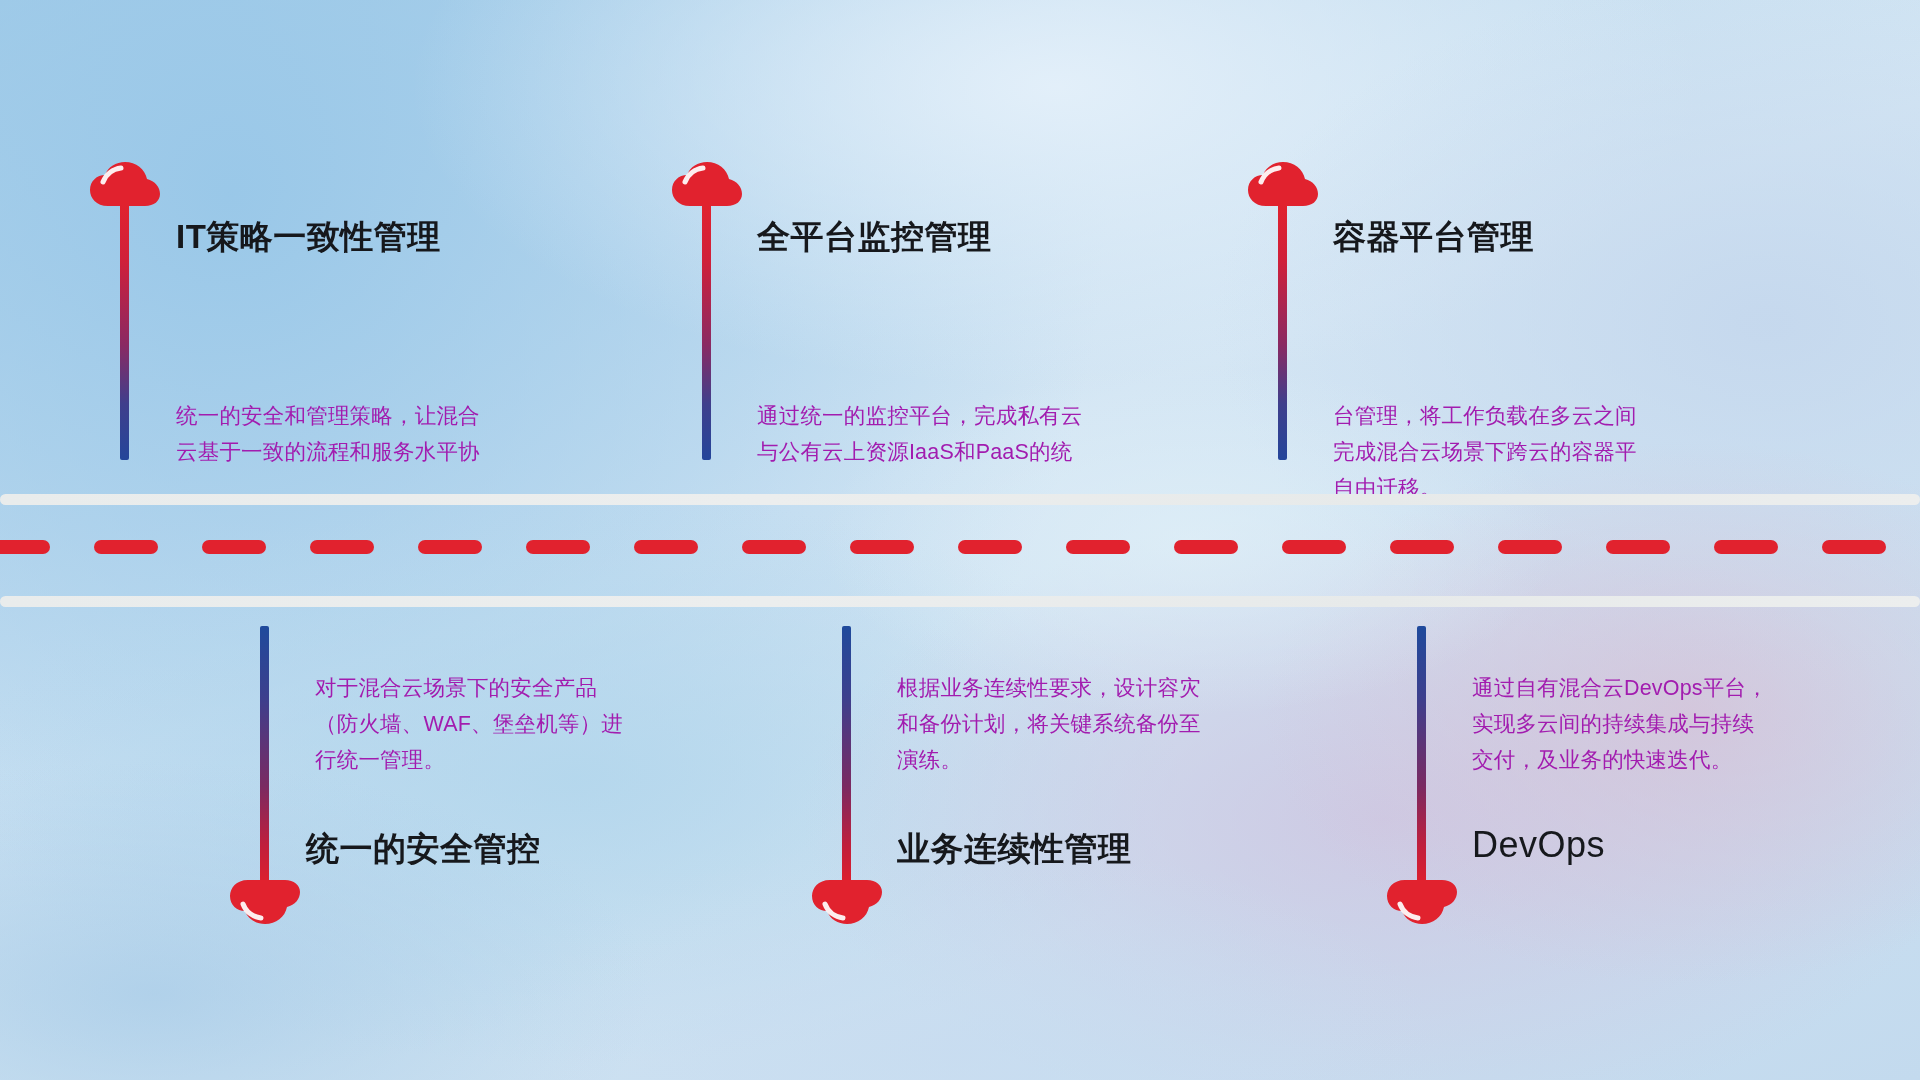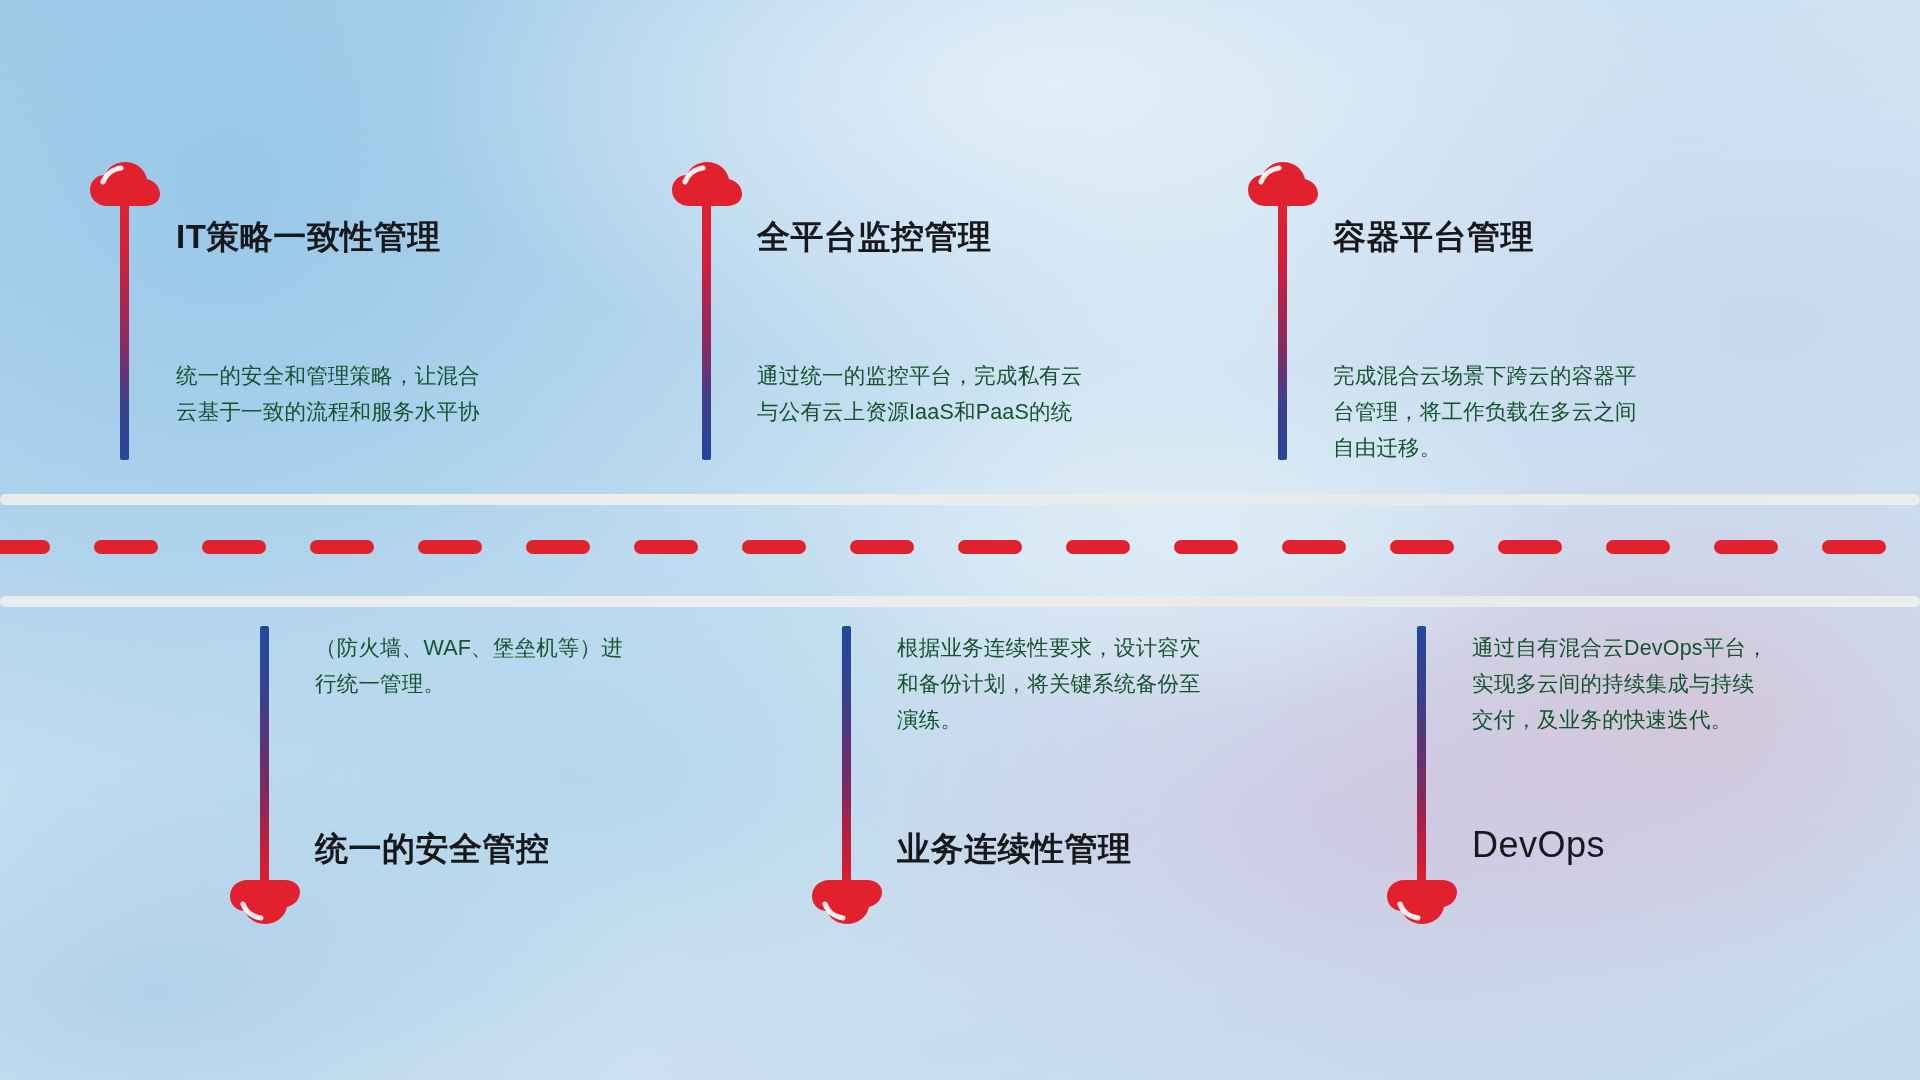--- a/index.html
+++ b/index.html
@@ -131,23 +131,24 @@
   }
   .col-title.latin {
     font-size: 36px;
     font-weight: normal;
   }
 
   .col-body {
     position: absolute;
     font-size: 21.5px;
     line-height: 36px;
-    color: #14532d;
+    color: #a21caf;
     width: 340px;
     letter-spacing: 0.2px;
+    margin-top: 40px;
   }
   .col-body .ln { display: block; white-space: nowrap; }
 </style>
 </head>
 <body>
 
 <div id="stage">
 
   <div class="bg-layer bg-base"></div>
   <div class="bg-layer bg-blob-1"></div>
@@ -193,22 +194,22 @@
   <div class="col">
     <div class="pin" style="left:1246px; top:160px;">
       <svg class="cloud" viewBox="0 0 74 48">
         <path d="M20 46 C8 46 2 38 2 30 C2 21 9 15 17 15 C20 7 28 2 37 2 C48 2 57 9 59 19 C67 21 72 27 72 34 C72 41 66 46 57 46 Z" fill="#e1222e"></path>
         <path d="M15 22 C18 14 25 9 33 8" stroke="#ffffff" stroke-width="5" stroke-linecap="round" fill="none" opacity="0.92"></path>
       </svg>
       <div class="stem stem-down" style="left:32px; top:44px; height:256px;"></div>
     </div>
     <div class="col-title" style="left:1333px; top:215px;">容器平台管理</div>
     <div class="col-body" style="left:1333px; top:358px;">
+      <span class="ln">台管理，将工作负载在多云之间</span>
       <span class="ln">完成混合云场景下跨云的容器平</span>
-      <span class="ln">台管理，将工作负载在多云之间</span>
       <span class="ln">自由迁移。</span>
     </div>
   </div>
 
   <div class="divider-line" id="divider-top"></div>
   <div class="divider-dashed" id="divider-dashed">
       <div class="dash" style="left: -14px;"></div>
       <div class="dash" style="left: 94px;"></div>
       <div class="dash" style="left: 202px;"></div>
       <div class="dash" style="left: 310px;"></div>
@@ -231,24 +232,25 @@
 
   <div class="col">
     <div class="pin" style="left:228px; top:626px;">
       <div class="stem stem-up" style="left:32px; top:0px; height:258px;"></div>
       <svg class="cloud" viewBox="0 0 74 48" style="top:252px; transform:scaleY(-1);">
         <path d="M20 46 C8 46 2 38 2 30 C2 21 9 15 17 15 C20 7 28 2 37 2 C48 2 57 9 59 19 C67 21 72 27 72 34 C72 41 66 46 57 46 Z" fill="#e1222e"></path>
         <path d="M15 22 C18 14 25 9 33 8" stroke="#ffffff" stroke-width="5" stroke-linecap="round" fill="none" opacity="0.92"></path>
       </svg>
     </div>
     <div class="col-body" style="left:315px; top:630px;">
+      <span class="ln">对于混合云场景下的安全产品</span>
       <span class="ln">（防火墙、WAF、堡垒机等）进</span>
       <span class="ln">行统一管理。</span>
     </div>
-    <div class="col-title" style="left:315px; top:827px;">统一的安全管控</div>
+    <div class="col-title" style="left:306px; top:827px;">统一的安全管控</div>
   </div>
 
   <div class="col">
     <div class="pin" style="left:810px; top:626px;">
       <div class="stem stem-up" style="left:32px; top:0px; height:258px;"></div>
       <svg class="cloud" viewBox="0 0 74 48" style="top:252px; transform:scaleY(-1);">
         <path d="M20 46 C8 46 2 38 2 30 C2 21 9 15 17 15 C20 7 28 2 37 2 C48 2 57 9 59 19 C67 21 72 27 72 34 C72 41 66 46 57 46 Z" fill="#e1222e"></path>
         <path d="M15 22 C18 14 25 9 33 8" stroke="#ffffff" stroke-width="5" stroke-linecap="round" fill="none" opacity="0.92"></path>
       </svg>
     </div>

